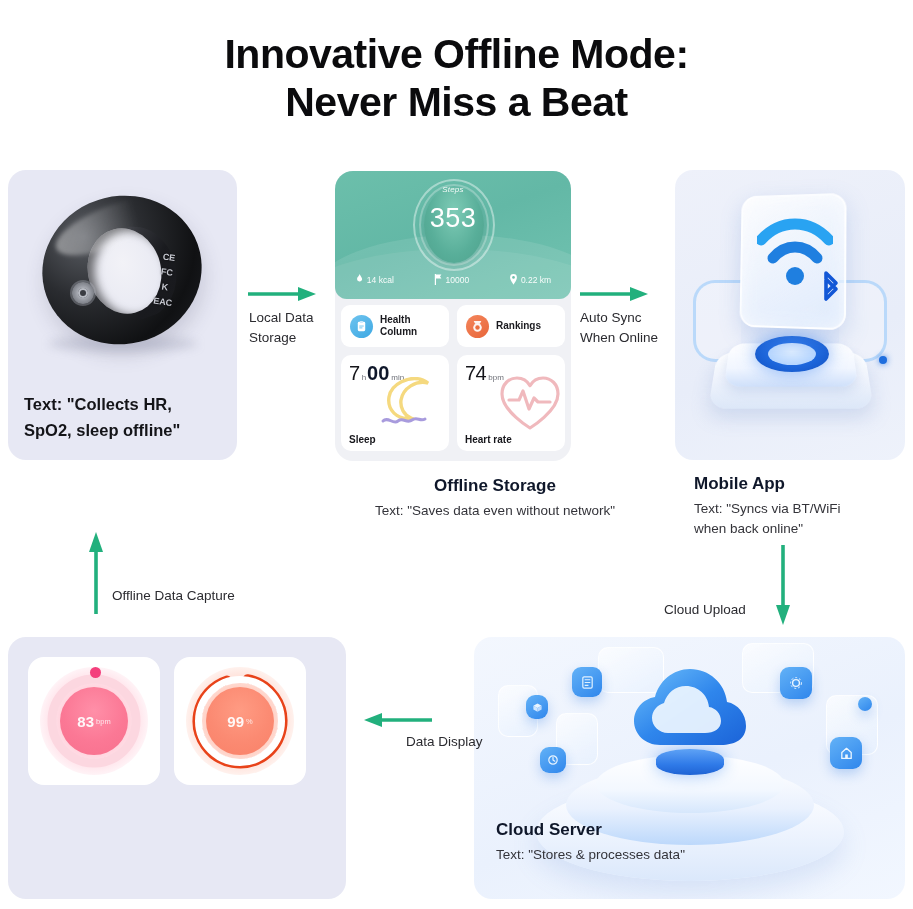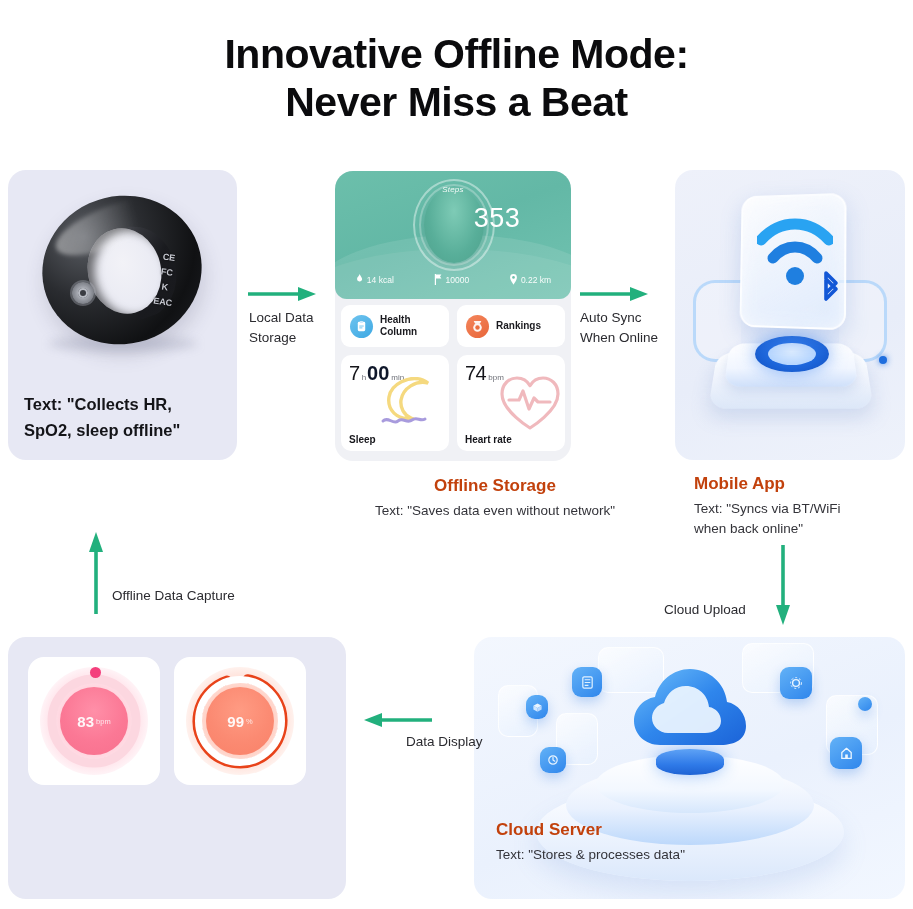--- a/index.html
+++ b/index.html
@@ -115,21 +115,21 @@
     border-radius: 50%;
     background: radial-gradient(ellipse at 50% 32%, #7ecbb6 0%, #58ae99 60%, #4ea18c 100%);
     box-shadow: 0 3px 8px rgba(0,0,0,.10);
   }
   .steps-label {
     position: absolute; left: 0; top: 14px; width: 236px; text-align: center;
     color: rgba(255,255,255,.92); font-size: 8px; letter-spacing: .2px; font-style: italic;
   }
   .steps-value {
     position: absolute; left: 0; top: 32px; width: 236px; text-align: center;
-    color: #ffffff; font-size: 27px; font-weight: 400; letter-spacing: .5px; margin-left: 44px;
+    color: #ffffff; font-size: 27px; font-weight: 400; letter-spacing: .5px;
   }
   .hero-stats {
     position: absolute; left: 0; bottom: 14px; width: 236px;
     display: flex; justify-content: space-around; align-items: center;
     color: rgba(255,255,255,.95); font-size: 8.5px;
   }
   .hstat { display: flex; align-items: center; gap: 3px; }
   .hstat svg { display: block; }
 
   .app-grid { position: absolute; left: 6px; top: 134px; width: 224px; }
@@ -153,21 +153,21 @@
   .bc-num { font-size: 20px; font-weight: 500; color: #15151a; letter-spacing: -.5px; }
   .bc-unit { font-size: 8px; color: #6e7078; margin-left: 2px; }
   .bc-num2 { font-size: 20px; font-weight: 600; color: #0f172a; margin-left: 1px; }
   .bc-foot { position: absolute; left: 8px; bottom: 6px; font-size: 10px;
              font-weight: 700; color: #16161b; }
   .bc-art { position: absolute; right: 2px; bottom: 18px; }
 
   .phone-caption {
     position: absolute; left: 335px; top: 476px; width: 320px; text-align: center;
   }
-  .cap-title { font-size: 17px; font-weight: 700; color: #c2410c; }
+  .cap-title { font-size: 17px; font-weight: 700; color: #0f172a; }
   .cap-sub { font-size: 13.5px; color: #34343a; margin-top: 5px; line-height: 1.45; }
 
   
   #app-panel { left: 675px; top: 170px; width: 230px; height: 290px;
                background: linear-gradient(160deg,#eef1fa 0%,#e8edf9 60%,#eef2fb 100%); }
   .plinth {
     position: absolute; left: 38px; top: 176px; width: 156px; height: 66px;
     border-radius: 18px;
     background: linear-gradient(180deg,#ffffff 0%,#eef3fc 55%,#dce7f8 100%);
     box-shadow: 0 10px 18px rgba(110,140,200,.22);

